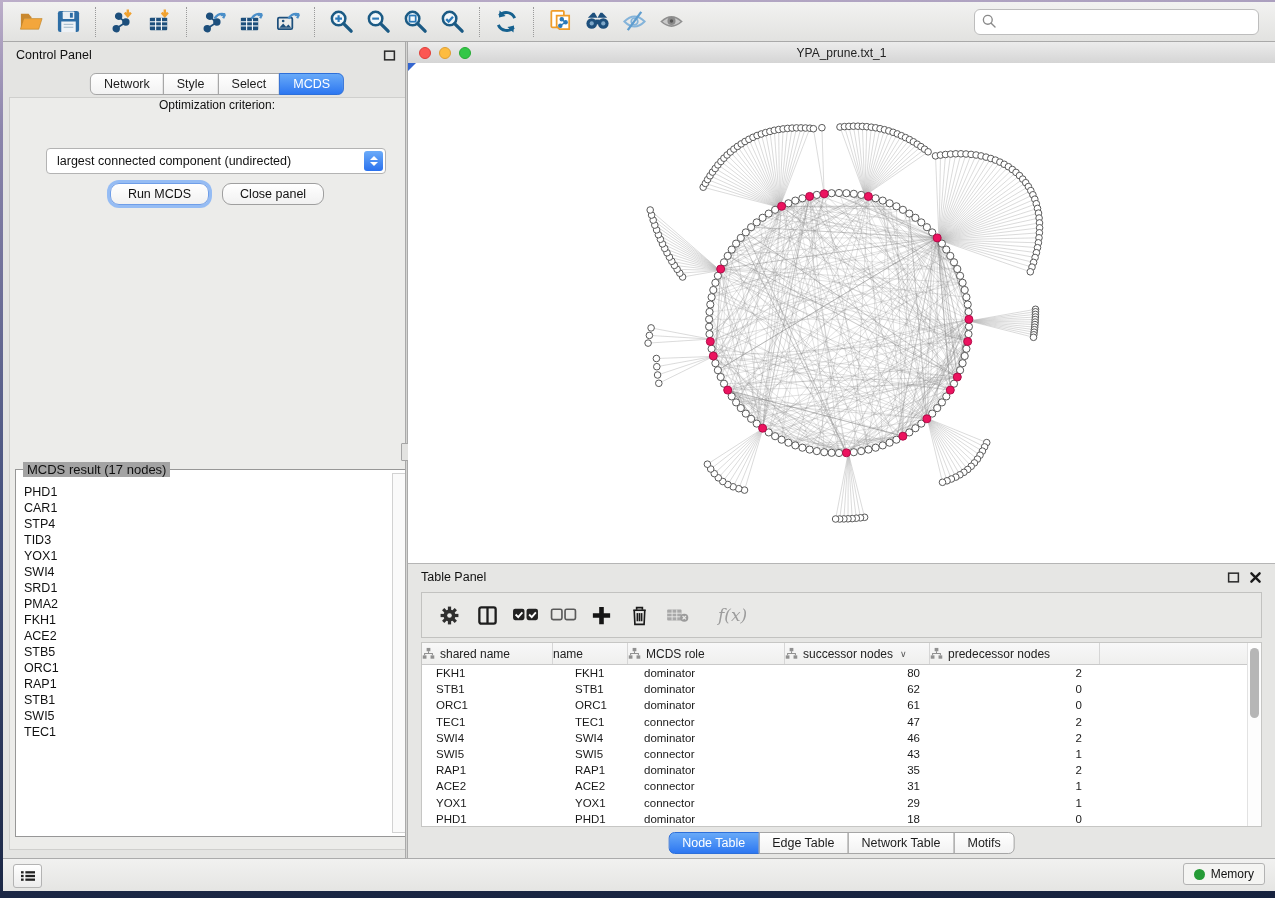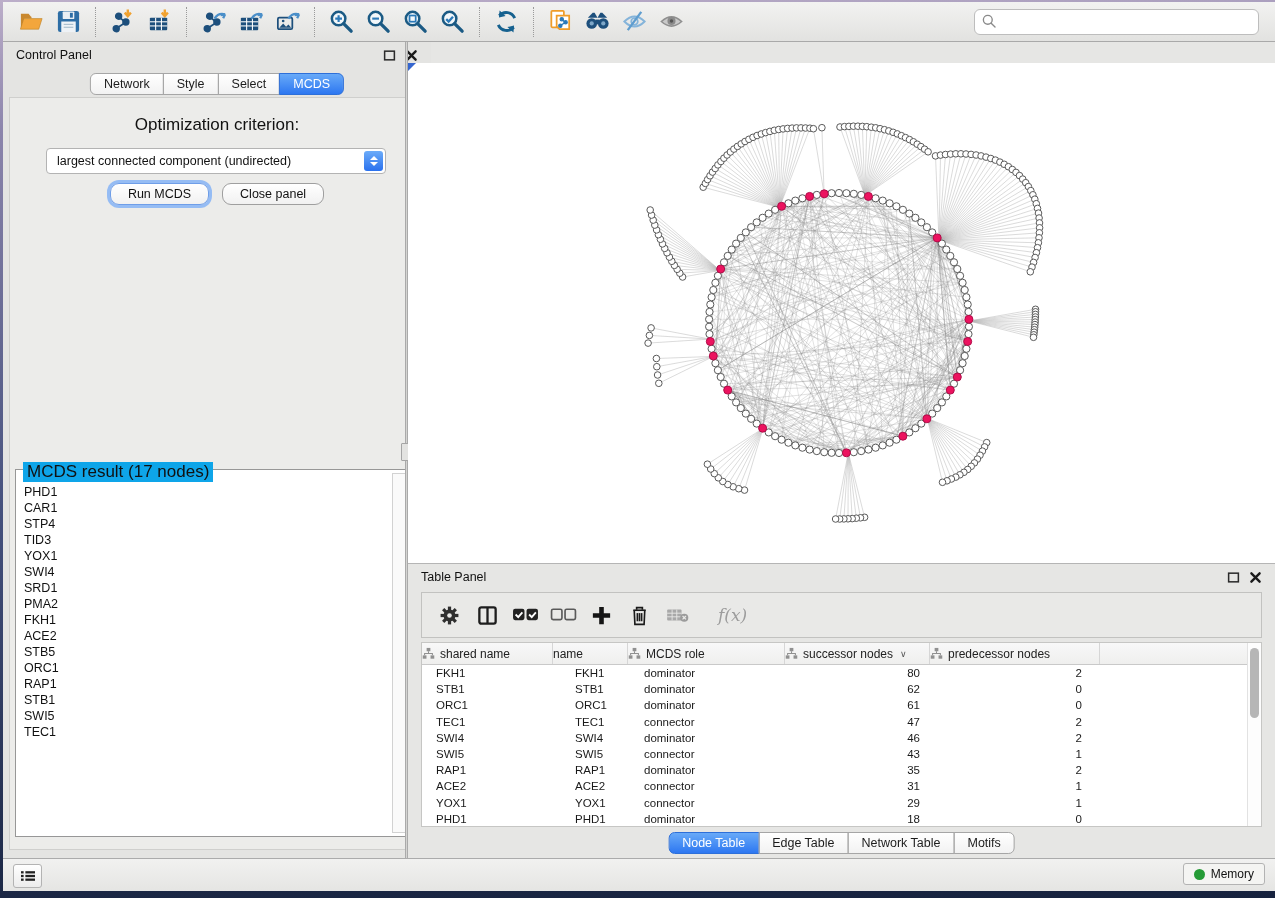--- a/index.html
+++ b/index.html
@@ -34,35 +34,35 @@
     border:1px solid #a6a6a6;margin-left:-1px;color:#1c1c1c;cursor:pointer;white-space:nowrap;}
   .seg:first-child{border-radius:6px 0 0 6px;margin-left:0;}
   .seg:last-child{border-radius:0 6px 6px 0;}
   .seg.active{background:linear-gradient(#68aaf8,#2d77f1);border-color:#2d6fd9;color:#fff;}
 
   
   #control-panel{position:absolute;left:0;top:40px;width:428px;height:816px;background:#e4e4e2;}
   #cp-tabs{position:absolute;left:50%;transform:translateX(-50%);top:31px;z-index:3;}
   #cp-content{position:absolute;left:6px;right:6px;top:55px;bottom:8px;
     background:#ececea;border:1px solid #cfcfcd;}
-  .opt-label{margin-top:17px;text-align:center;font-size:17px;color:#111;}
+  .opt-label{text-align:center;font-size:12px;color:#111;}
   .dropdown{position:absolute;left:36px;right:38px;top:50px;height:24px;background:#fff;
     border:1px solid #b3b3b3;border-radius:4px;display:flex;align-items:center;cursor:pointer;}
   .dd-text{flex:1;font-size:12.5px;color:#111;padding-left:10px;white-space:nowrap;overflow:hidden;}
   .dd-stepper{width:19px;height:20px;margin-right:2px;border-radius:3px;
     background:linear-gradient(#6cacf9,#2a71ee);display:flex;flex-direction:column;
     align-items:center;justify-content:center;gap:2px;}
   .dd-up{width:0;height:0;border-left:4px solid transparent;border-right:4px solid transparent;border-bottom:4px solid #fff;}
   .dd-dn{width:0;height:0;border-left:4px solid transparent;border-right:4px solid transparent;border-top:4px solid #fff;}
   .btn-row{position:absolute;top:85px;left:0;right:0;display:flex;justify-content:center;gap:13px;}
   .mac-btn{font-family:inherit;font-size:12.5px;padding:3px 17px;background:linear-gradient(#ffffff,#f1f1f1);
     border:1px solid #9f9f9f;border-radius:9px;color:#111;cursor:pointer;}
   .mac-btn.focused{box-shadow:0 0 0 3px rgba(92,156,250,.6);border-color:#6f9ee8;}
   .group-box{position:absolute;left:5px;right:14px;top:371px;bottom:12px;border:1px solid #979797;background:#fff;}
-  .gb-label{position:absolute;top:-8px;left:7px;background:#0ea5e9;padding:0 4px;font-size:17px;color:#111;}
+  .gb-label{position:absolute;top:-8px;left:7px;background:#a3a3a3;padding:0 4px;font-size:13px;color:#111;}
   .gb-list{position:absolute;top:10px;left:3px;right:17px;bottom:3px;overflow:hidden;
     font-size:12.5px;line-height:16px;color:#111;padding:4px 0 0 5px;}
   .gb-scroll{position:absolute;top:3px;bottom:3px;right:3px;width:12px;background:#fafafa;border:1px solid #d2d2d2;}
 
   
   .v-divider{position:absolute;left:402px;top:40px;width:3px;height:816px;background:#d4d4d2;
     border-left:1px solid #aaa;border-right:1px solid #aaa;box-sizing:border-box;cursor:col-resize;}
   .grip{position:absolute;left:-5px;top:401px;width:9px;height:16px;background:#e3e3e1;
     border:1px solid #a5a5a5;border-radius:1px;}
 
@@ -359,20 +359,26 @@
         <div class="gb-scroll"></div>
       </div>
     </div>
   </div>
 
   <div class="v-divider">
         <div class="grip"></div>
       </div>
 
   <div id="network-panel">
+    <div class="net-titlebar">
+      <span class="tl red"></span>
+      <span class="tl yellow"></span>
+      <span class="tl green"></span>
+      <span class="net-title">YPA_prune.txt_1</span>
+    </div>
     <div class="net-canvas">
       <div class="corner-mark"></div>
       <svg id="net-svg" width="867" height="500" viewBox="0 0 867 500">
             <g>
               <line x1="401.6" y1="133.4" x2="354.6" y2="365.2" stroke="#808080" stroke-width="0.7" opacity="0.33"></line>
               <line x1="401.6" y1="133.4" x2="474.7" y2="382.4" stroke="#808080" stroke-width="0.7" opacity="0.33"></line>
               <line x1="401.6" y1="133.4" x2="323.7" y2="186.6" stroke="#808080" stroke-width="0.7" opacity="0.33"></line>
               <line x1="401.6" y1="133.4" x2="319.7" y2="327.1" stroke="#808080" stroke-width="0.7" opacity="0.33"></line>
               <line x1="401.6" y1="133.4" x2="546.0" y2="199.3" stroke="#808080" stroke-width="0.7" opacity="0.33"></line>
               <line x1="401.6" y1="133.4" x2="416.2" y2="389.2" stroke="#808080" stroke-width="0.7" opacity="0.33"></line>

